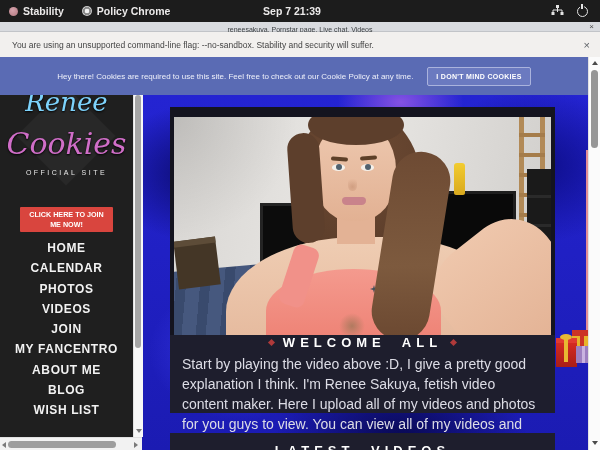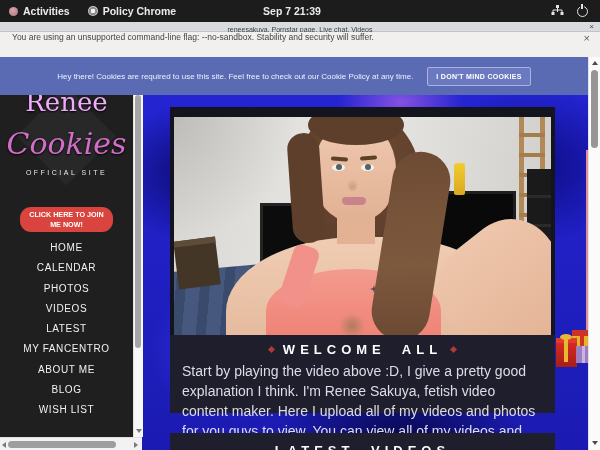--- a/index.html
+++ b/index.html
@@ -16,44 +16,44 @@
   .tb-right{margin-left:auto;display:flex;align-items:center;gap:13px;padding-right:12px;}
   .pwr-ico{width:9px;height:9px;border:1.6px solid #e3e3e3;border-radius:50%;position:relative;display:inline-block;}
   .pwr-ico::after{content:"";position:absolute;left:3px;top:-3px;width:1.8px;height:5px;background:#e3e3e3;box-shadow:0 0 0 1px #1c1c1c;}
   
   #tabstrip{position:absolute;left:0;top:22px;width:600px;height:9px;background:#d9dbdf;
     border-bottom:1px solid #c2c4c8;display:flex;align-items:center;justify-content:center;}
   .tab-title{font-size:7px;color:#3c4043;}
   .tab-close{position:absolute;right:6px;top:0;font-size:8px;color:#4c4c4c;line-height:9px;cursor:default;}
   
   #infobar{position:absolute;left:0;top:32px;width:600px;height:25px;background:#f2f0ee;
-    border-bottom:3px solid #f97316;display:flex;align-items:flex-start;}
+    border-bottom:3px solid #f97316;display:flex;align-items:center;}
   .info-msg{font-size:8.5px;color:#444;padding-left:12px;}
   .info-close{margin-left:auto;padding-right:10px;font-size:11px;color:#5f6368;cursor:default;}
   
   #page{position:absolute;left:0;top:57px;width:600px;height:393px;background:#2019c9;padding-left:16px;}
   #cookiebar{position:absolute;left:0;top:0;width:588px;height:38px;background:#5a6bb4;
     display:flex;align-items:center;justify-content:center;gap:14px;z-index:30;}
   .cookie-msg{font-size:8px;color:#eef0fa;}
   .cookie-btn{font-family:inherit;font-size:7px;font-weight:700;color:#fff;background:#6b7ac0;
     border:1px solid #aab3dd;border-radius:2px;padding:5px 8px;letter-spacing:.3px;}
   
   #sidebar{position:absolute;left:0;top:38px;width:133px;height:342px;background:#1f1f1f;
     overflow:hidden;z-index:5;text-align:center;}
   .logo-diamond{position:absolute;left:31px;top:6px;width:70px;height:70px;background:#282828;transform:rotate(45deg);}
   .logo{position:relative;cursor:pointer;}
-  .logo1{margin-top:-6px;font-family:"DejaVu Serif",serif;font-size:26px;
-    color:#f0abfc;text-shadow:0 1px 2px #000;line-height:1;}
+  .logo1{margin-top:-6px;font-family:"DejaVu Serif",serif;font-style:italic;font-size:26px;
+    color:#7dd3fc;text-shadow:0 1px 2px #000;line-height:1;}
   .logo2{margin-top:14px;font-family:"DejaVu Serif",serif;font-style:italic;font-size:30px;
     color:#d06ec8;text-shadow:0 1px 2px #000;line-height:1;}
   .tagline{position:relative;margin-top:10px;font-size:7px;letter-spacing:2.5px;color:#e9e9e9;}
   .join-btn{display:block;margin:31px auto 0;width:93px;height:25px;background:#d9453e;border:none;
-    border-radius:11px;color:#fff;font-family:inherit;font-size:7.2px;font-weight:700;line-height:1.35;}
+    border-radius:1px;color:#fff;font-family:inherit;font-size:7.2px;font-weight:700;line-height:1.35;}
   .menu{margin-top:6px;}
-  .menu-item{height:20.3px;line-height:20.3px;font-size:10px;font-weight:400;letter-spacing:.6px;color:#f2f2f2;cursor:pointer;}
+  .menu-item{height:20.3px;line-height:20.3px;font-size:12px;font-weight:700;letter-spacing:.6px;color:#f2f2f2;cursor:pointer;}
   
   #sb-vscroll{position:absolute;left:133px;top:38px;width:9px;height:342px;background:#f7f7f7;border-left:1px solid #e2e2e2;z-index:6;}
   .sb-vthumb{position:absolute;left:1px;top:0;width:6px;height:253px;background:#a5a5a5;border-radius:3px;}
   .sb-varrow{position:absolute;left:1.5px;bottom:4px;width:0;height:0;border-left:3px solid transparent;border-right:3px solid transparent;border-top:4px solid #7a7a7a;}
   #sb-hscroll{position:absolute;left:0;top:380px;width:142px;height:13px;background:#f2f2f2;border-top:1px solid #e0e0e0;z-index:6;}
   .sb-hthumb{position:absolute;left:8px;top:3px;width:108px;height:7px;background:#9e9e9e;border-radius:3.5px;}
   .sb-harrow{position:absolute;top:3.5px;width:0;height:0;border-top:3px solid transparent;border-bottom:3px solid transparent;}
   .sb-harrow.left{left:2px;border-right:4px solid #7a7a7a;}
   .sb-harrow.right{right:4px;border-left:4px solid #7a7a7a;}
   
@@ -108,21 +108,21 @@
   .eye{width:13px;height:6.5px;border-radius:50%;background:#f4f0ea;}
   .eye::after{content:"";position:absolute;left:3.5px;top:.3px;width:6px;height:6px;border-radius:50%;background:#51616e;}
   .eye-l{left:158px;top:47px;}
   .eye-r{left:187px;top:47px;}
   .nose{left:174px;top:60px;width:9px;height:14px;border-radius:40%;background:radial-gradient(circle at 50% 70%,rgba(176,118,88,.4),transparent 75%);}
   .lips{left:168px;top:80px;width:24px;height:8px;border-radius:10px 10px 12px 12px;background:#c9838b;}
   .hair-strand{left:208px;top:34px;width:58px;height:190px;border-radius:30px;transform:rotate(9deg);
     background:linear-gradient(170deg,#6d4a33,#7d5a3e 60%,#6a4730);}
   
   #welcome{position:absolute;left:0;top:228px;width:385px;height:78px;background:#1e1e2d;}
-  .sec-head{display:flex;align-items:center;justify-content:center;gap:9px;margin-top:7px;}
+  .sec-head{display:flex;align-items:center;justify-content:center;gap:9px;}
   .sec-head h2{margin:0;font-size:13px;font-weight:700;color:#fff;letter-spacing:5px;word-spacing:8px;}
   .star{width:5px;height:5px;background:#b03a3a;transform:rotate(45deg);display:inline-block;}
   #welcome p{margin:5px 12px 0;font-size:14px;line-height:1.42;color:#dddde6;text-align:left;}
   #latest-panel{position:absolute;left:28px;top:338px;width:385px;height:17px;background:#1e1e2d;overflow:hidden;}
   #latest-panel .sec-head{margin-top:10px;}
   
   #pink-line{position:absolute;left:444px;top:55px;width:2px;height:182px;background:#e28e96;}
   #gifts{position:absolute;left:412px;top:231px;width:40px;height:40px;cursor:pointer;}
   #gifts div{position:absolute;}
   .gift-yellow{left:18px;top:4px;width:20px;height:26px;background:#e7b32b;border-top:6px solid #cc3326;}
@@ -140,21 +140,21 @@
   .sb-corner{position:absolute;left:133px;top:380px;width:9px;height:13px;background:#f7f7f7;}
 </style>
 </head>
 <body>
 
 <div id="screen">
 
   <div id="topbar">
     <div class="tb-item">
       <span class="act-dot"></span>
-      <span>Activities</span>
+      <span>Stability</span>
     </div>
     <div class="tb-item">
       <span class="chrome-ico"></span>
       <span>Policy Chrome</span>
     </div>
     <div class="tb-center">
       <span>Sep 7 21:39</span>
     </div>
     <div class="tb-right">
       <span>
@@ -194,21 +194,21 @@
         <div class="logo1">Renee</div>
         <div class="logo2">Cookies</div>
       </div>
       <div class="tagline">OFFICIAL SITE</div>
       <button class="join-btn">CLICK HERE TO JOIN ME NOW!</button>
       <nav class="menu">
         <div class="menu-item">HOME</div>
         <div class="menu-item">CALENDAR</div>
         <div class="menu-item">PHOTOS</div>
         <div class="menu-item">VIDEOS</div>
-        <div class="menu-item">LATEST</div>
+        <div class="menu-item">JOIN</div>
         <div class="menu-item">MY FANCENTRO</div>
         <div class="menu-item">ABOUT ME</div>
         <div class="menu-item">BLOG</div>
         <div class="menu-item">WISH LIST</div>
       </nav>
     </div>
 
     <div id="sb-vscroll">
       <div class="sb-vthumb"></div>
       <div class="sb-varrow"></div>

